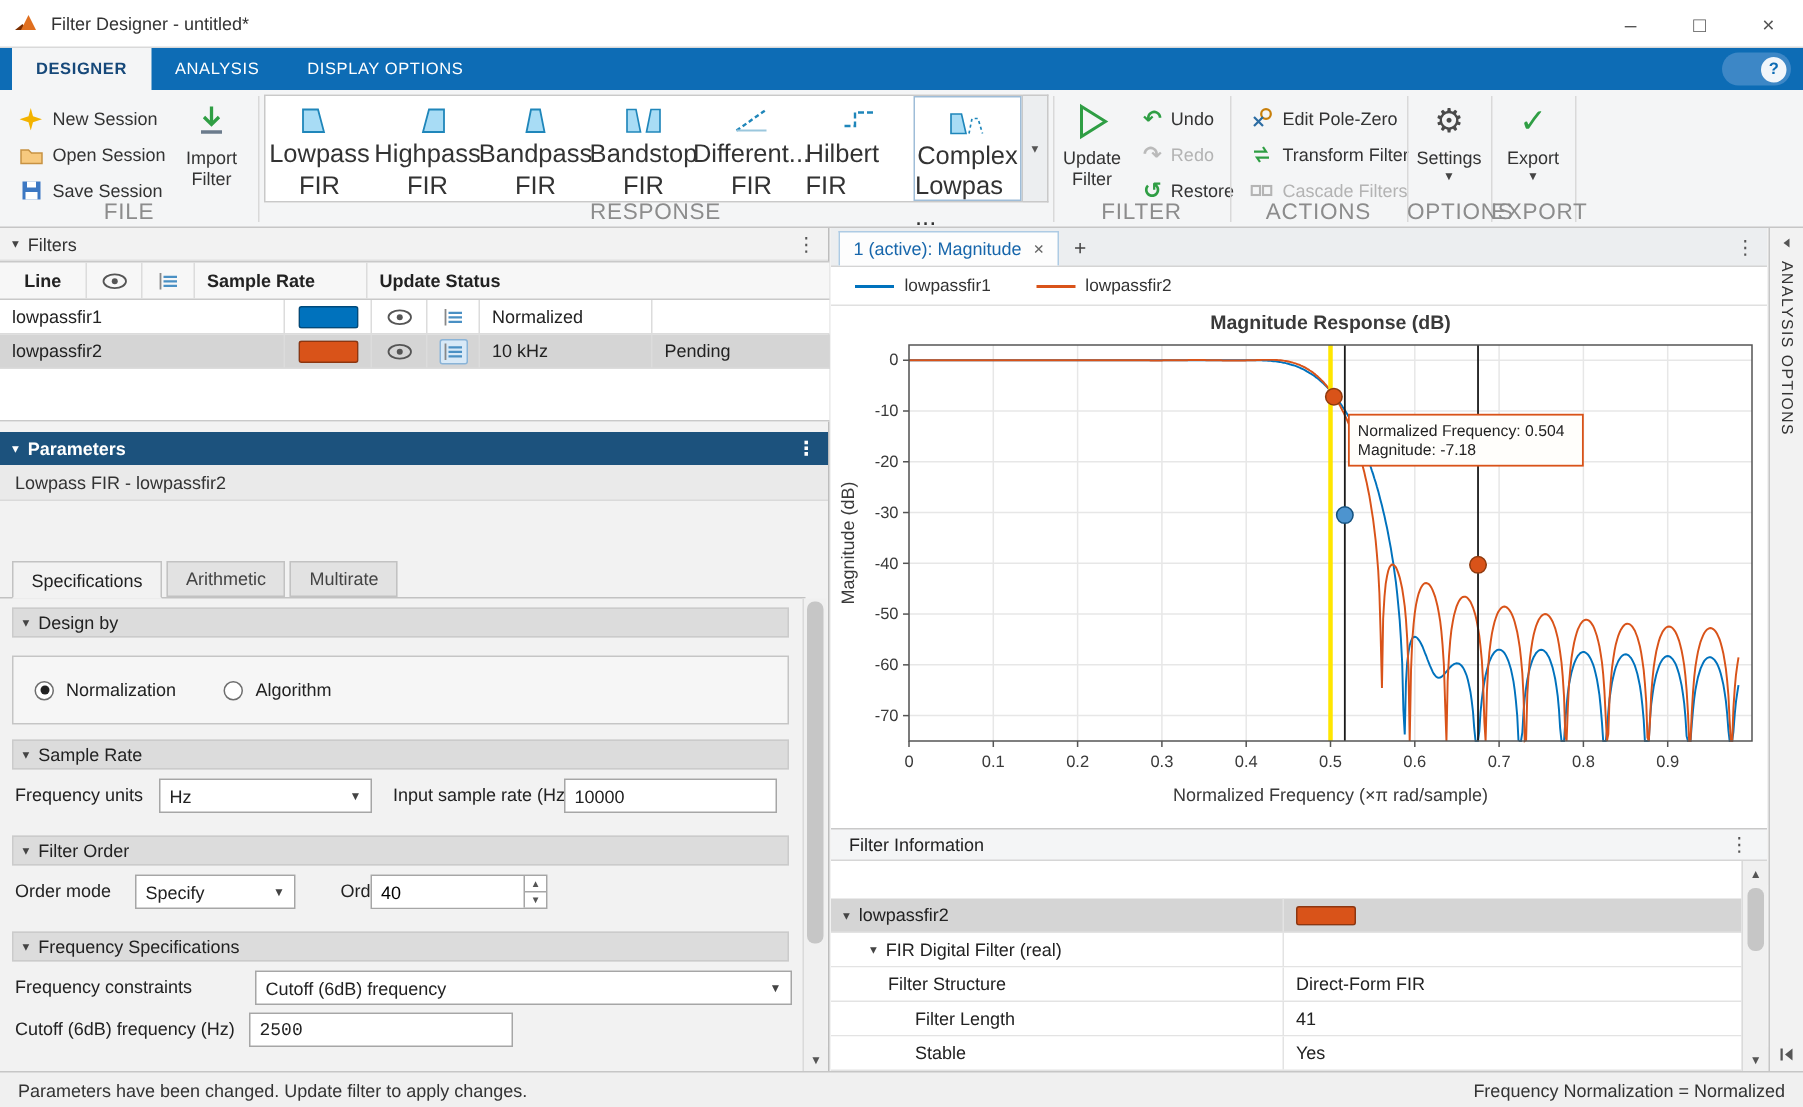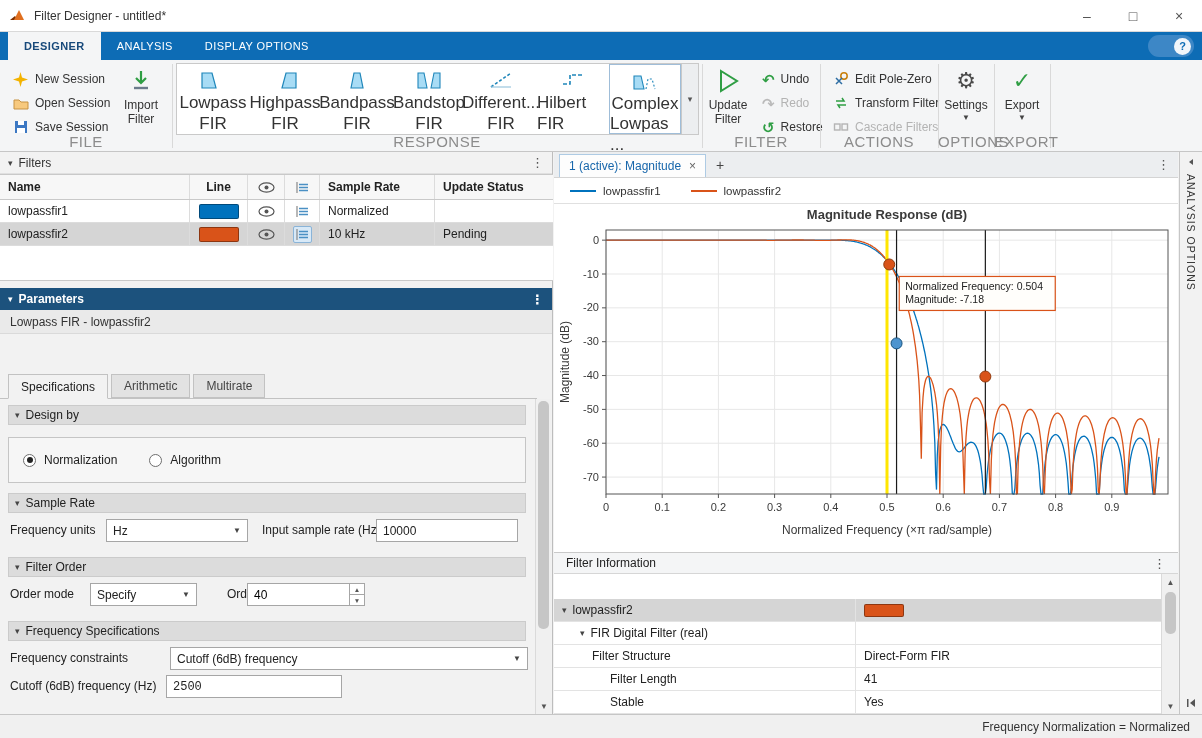--- a/index.html
+++ b/index.html
@@ -313,21 +313,20 @@
 <div class="main">
 
   <div class="left">
     <div class="sec-hdr">
       <span class="tri">▾</span>
       <span>Filters</span>
       <span class="dots">⋮</span>
     </div>
 
     <div class="frow fhead" style="top:22px;height:26px">
-      <div class="fcell w-name">Name</div>
       <div class="fcell w-line">Line</div>
       <div class="fcell w-eye">
           <span>
             <svg width="17" height="11">
               <ellipse cx="8.5" cy="5.5" rx="7.5" ry="4.6" fill="none" stroke="#555" stroke-width="1.2"></ellipse>
               <circle cx="8.5" cy="5.5" r="2" fill="#555"></circle>
             </svg>
           </span>
         </div>
       <div class="fcell w-plot">
@@ -630,14 +629,15 @@
     <span style="margin-top:auto;margin-bottom:6px">
         <svg width="10" height="10">
           <path d="M9 1 L4 5 L9 9 Z" fill="#555"></path>
           <rect x="1" y="1" width="1.5" height="8" fill="#555"></rect>
         </svg>
       </span>
   </div>
 </div>
 
 <div class="statusbar">
+  <span>Parameters have been changed. Update filter to apply changes.</span>
   <span class="sb-right">Frequency Normalization = Normalized</span>
 </div>
 
 </body></html>

